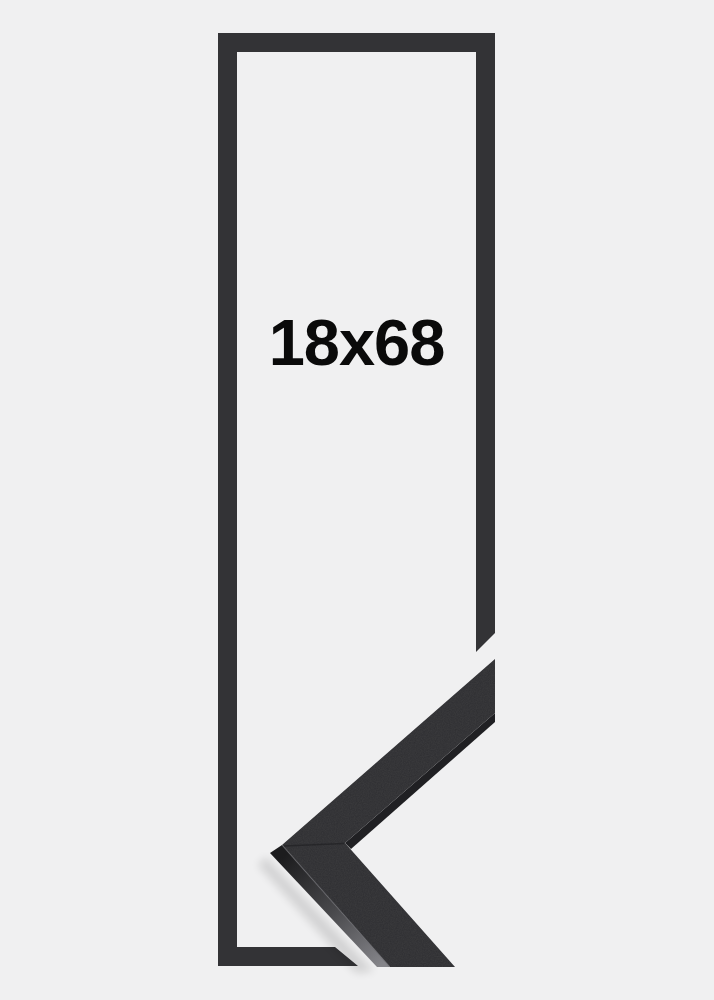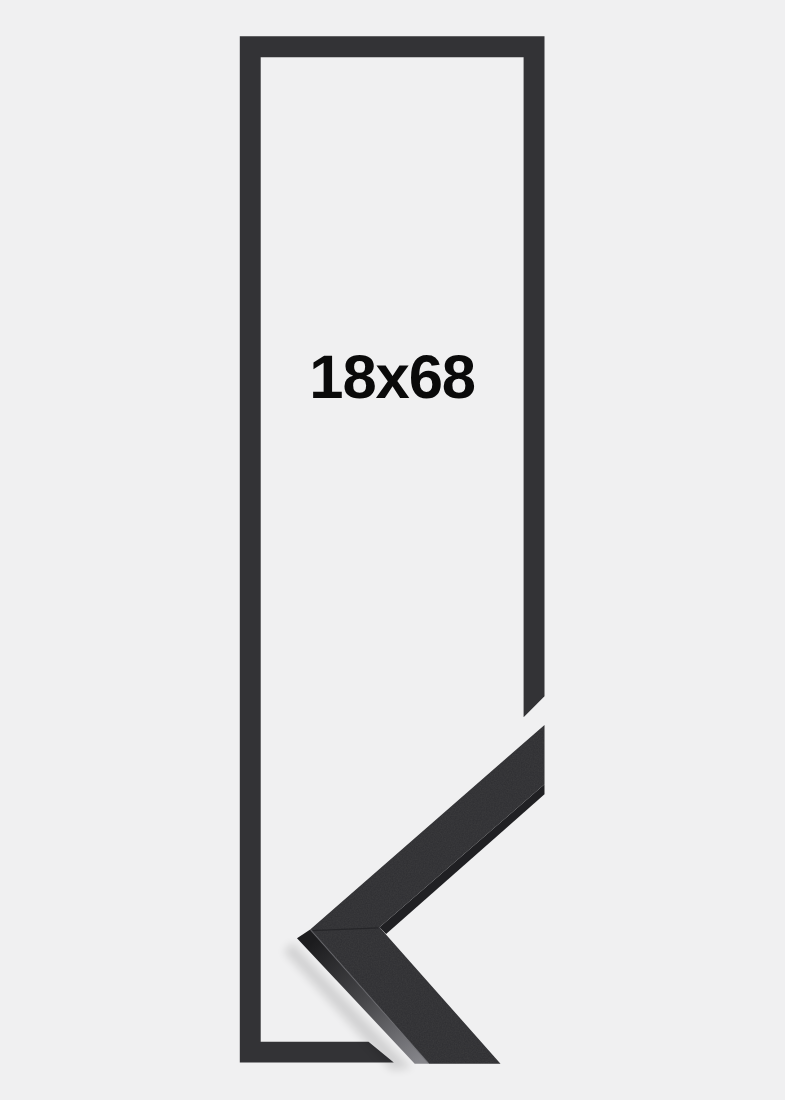--- a/index.html
+++ b/index.html
@@ -7,21 +7,21 @@
     position:relative;
     width:714px;height:1000px;
     overflow:hidden;
     font-family:"Liberation Sans", sans-serif;
   }
   .stage svg{position:absolute;left:0;top:0;display:block;}
   .size-label{
     position:absolute;
     left:218px;top:301px;width:277px;
     line-height:84px;
-    font-size:56px;
+    font-size:65px;
     font-weight:700;
     letter-spacing:-1px;
     text-align:center;
     color:#0a0a0a;
     user-select:none;
     white-space:nowrap;
   }
 </style>
 </head>
 <body>

